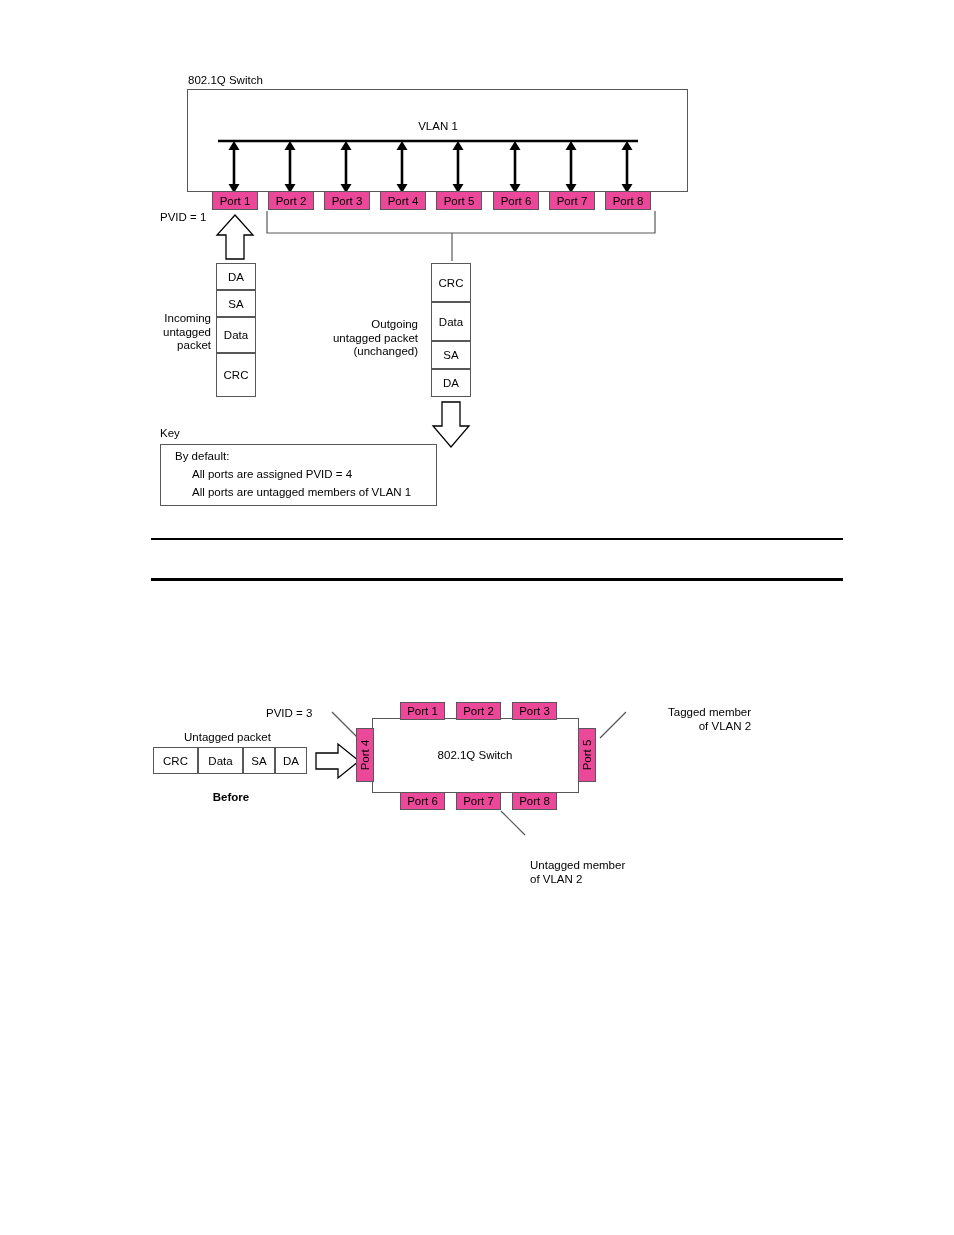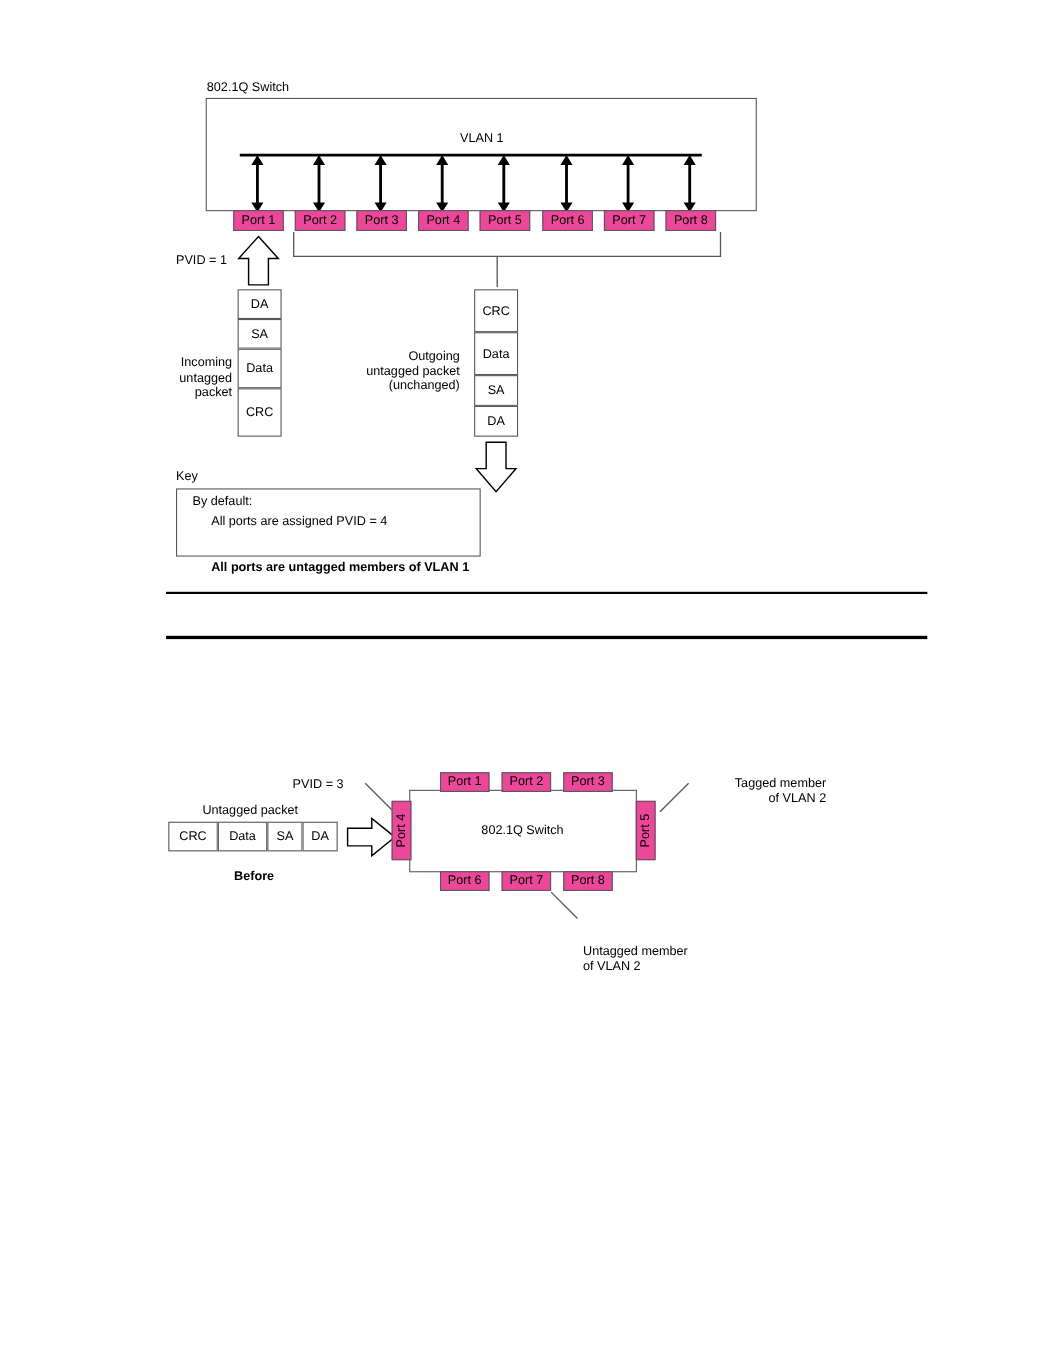--- a/index.html
+++ b/index.html
@@ -136,32 +136,32 @@
 
     <div class="portbox" style="left:212px;top:191px;width:46px;height:19px;">Port 1</div>
     <div class="portbox" style="left:268px;top:191px;width:46px;height:19px;">Port 2</div>
     <div class="portbox" style="left:324px;top:191px;width:46px;height:19px;">Port 3</div>
     <div class="portbox" style="left:380px;top:191px;width:46px;height:19px;">Port 4</div>
     <div class="portbox" style="left:436px;top:191px;width:46px;height:19px;">Port 5</div>
     <div class="portbox" style="left:493px;top:191px;width:46px;height:19px;">Port 6</div>
     <div class="portbox" style="left:549px;top:191px;width:46px;height:19px;">Port 7</div>
     <div class="portbox" style="left:605px;top:191px;width:46px;height:19px;">Port 8</div>
 
-    <div class="txt" style="left:160px;top:231px;">PVID = 1</div>
+    <div class="txt" style="left:160px;top:211px;">PVID = 1</div>
 
     <svg width="48" height="50" style="left:213px;top:213px;">
       <path class="hollow" d="M 22 2 L 40 22 L 31 22 L 31 46 L 13 46 L 13 22 L 4 22 Z"></path>
     </svg>
 
     <svg width="400" height="65" style="left:267px;top:211px;">
       <path class="ln" d="M 0 0 L 0 22 L 388 22 L 388 0"></path>
       <line class="ln" x1="185" y1="22" x2="185" y2="50"></line>
     </svg>
 
-    <div class="txt" style="left:143px;top:324px;text-align:right;width:68px;"><span style="white-space:pre;">Incoming
+    <div class="txt" style="left:143px;top:312px;text-align:right;width:68px;"><span style="white-space:pre;">Incoming
 untagged
 packet</span></div>
 
     <div class="cellbox" style="left:216px;top:263px;width:40px;height:27px;">DA</div>
     <div class="cellbox" style="left:216px;top:290px;width:40px;height:27px;">SA</div>
     <div class="cellbox" style="left:216px;top:317px;width:40px;height:36px;">Data</div>
     <div class="cellbox" style="left:216px;top:353px;width:40px;height:44px;">CRC</div>
 
     <div class="txt" style="left:318px;top:318px;text-align:right;width:100px;"><span style="white-space:pre;">Outgoing
 untagged packet
@@ -173,21 +173,21 @@
     <div class="cellbox" style="left:431px;top:369px;width:40px;height:28px;">DA</div>
 
     <svg width="48" height="52" style="left:427px;top:400px;">
       <path class="hollow" d="M 15 2 L 33 2 L 33 26 L 42 26 L 24 47 L 6 26 L 15 26 Z"></path>
     </svg>
 
     <div class="txt" style="left:160px;top:427px;">Key</div>
     <div class="box" style="left:160px;top:444px;width:277px;height:62px;"></div>
     <div class="txt" style="left:175px;top:450px;">By default:</div>
     <div class="txt" style="left:192px;top:468px;">All ports are assigned PVID = 4</div>
-    <div class="txt" style="left:192px;top:510px;font-weight:bold;">All ports are untagged members of VLAN 1</div>
+    <div class="txt" style="left:192px;top:486px;">All ports are untagged members of VLAN 1</div>
   </div>
 
   <div class="rule" style="left:151px;top:538px;width:692px;height:2px;"></div>
   <div class="rule" style="left:151px;top:578px;width:692px;height:3px;"></div>
 
   <div class="abs" style="left:0;top:0;width:954px;height:1235px;">
 
     <div class="txt" style="left:184px;top:731px;">Untagged packet</div>
 
     <div class="cellbox" style="left:153px;top:747px;width:45px;height:27px;">CRC</div>

